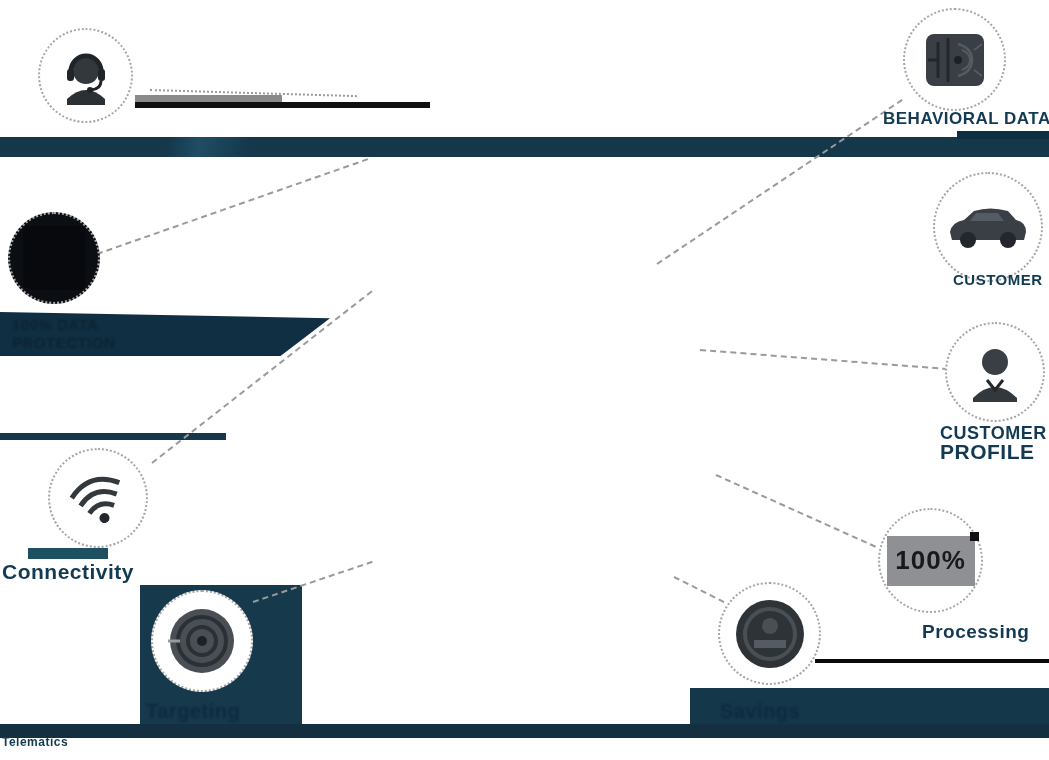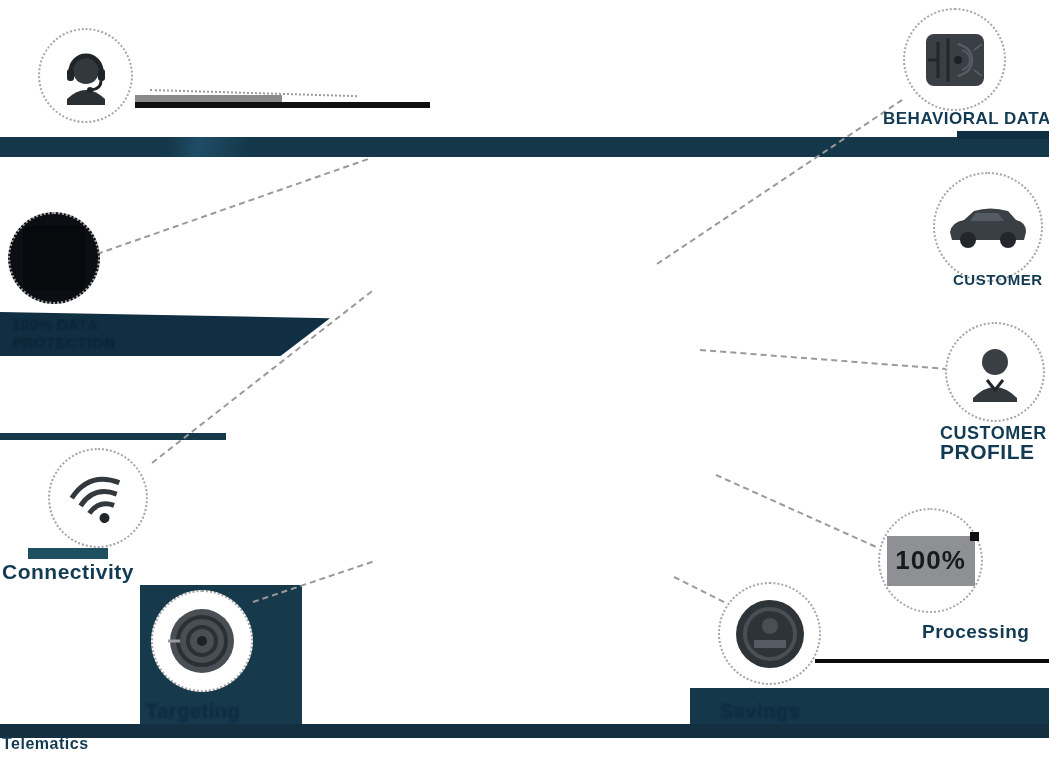--- a/index.html
+++ b/index.html
@@ -170,15 +170,15 @@
   <div class="abs lbl onband" style="left:12px;top:334px;font-size:15px;">PROTECTION</div>
 
   <div class="abs lbl" style="left:2px;top:560px;font-size:21px;">Connectivity</div>
 
   <div class="abs lbl ondark" style="left:146px;top:700px;font-size:20px;">Targeting</div>
 
   <div class="abs lbl ondark" style="left:720px;top:700px;font-size:20px;">Savings</div>
 
   <div class="abs lbl" style="left:882px;top:621px;font-size:19px;margin-left:40px;">Processing</div>
 
-  <div class="abs lbl" style="left:2px;top:735px;font-size:16px;">Telematics</div>
+  <div class="abs lbl" style="left:2px;top:735px;font-size:12px;">Telematics</div>
 
 </div>
 
 </body></html>

